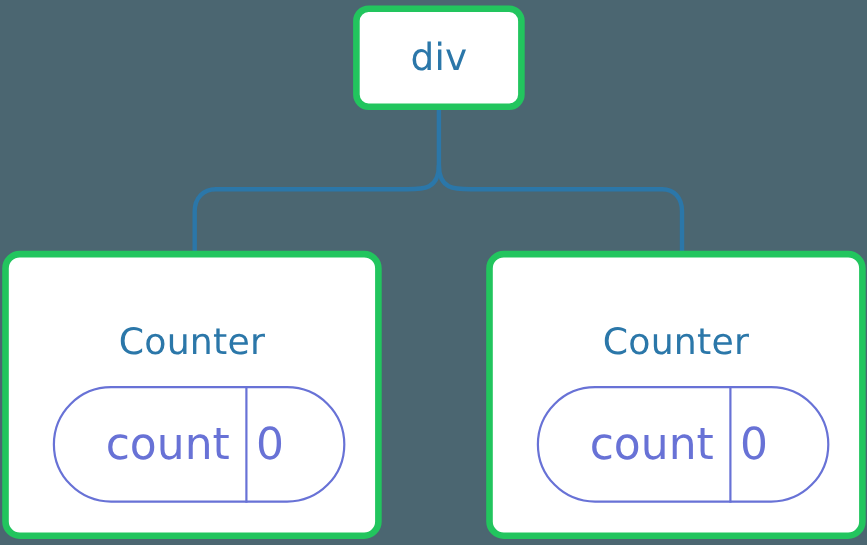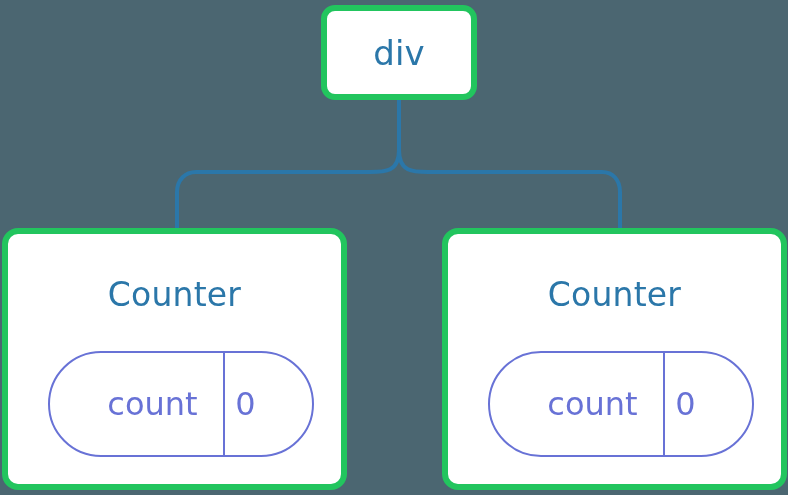--- a/index.html
+++ b/index.html
@@ -53,21 +53,21 @@
     width: 345px;
     height: 262px;
     border-radius: 16px;
   }
   .node-child.left  { left: 2px; }
   .node-child.right { left: 442px; }
   .child-title {
     position: absolute;
     left: 0;
     right: 0;
-    top: 44px;
+    top: 60px;
     text-align: center;
     color: #2b77a9;
     font-size: 33px;
     line-height: 1;
     letter-spacing: 0.2px;
   }
   .pill {
     position: absolute;
     top: 117px;
     left: 40px;
@@ -95,21 +95,21 @@
     background: #6872d6;
   }
   .pill-key, .pill-val {
     position: absolute;
     top: 0;
     height: 100%;
     display: flex;
     align-items: center;
     justify-content: center;
     color: #6872d6;
-    font-size: 32px;
+    font-size: 40px;
     line-height: 1;
   }
   .pill-key {
     left: 0;
     width: 175px;
     padding-left: 34px;
     box-sizing: border-box;
   }
   .pill-val {
     left: 177px;

